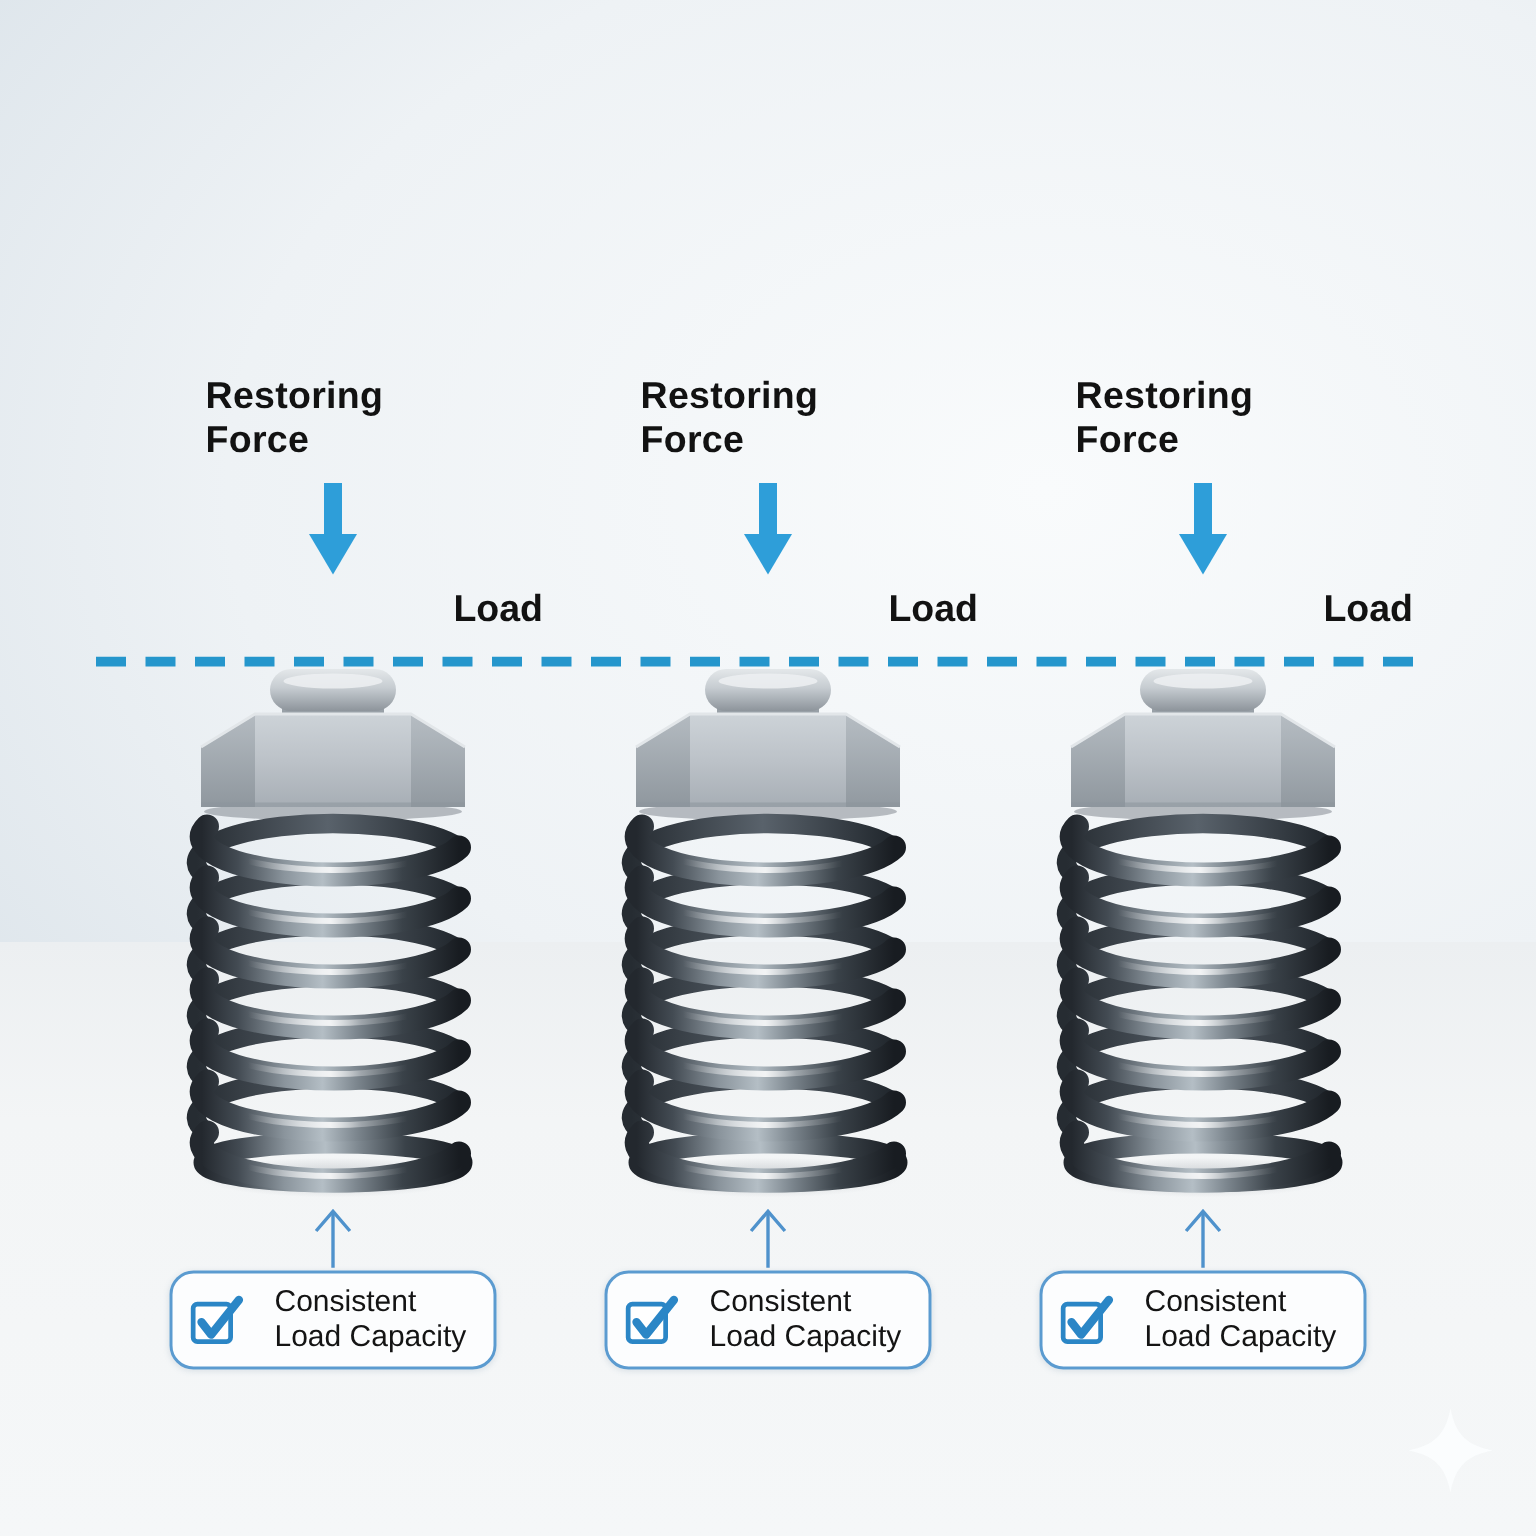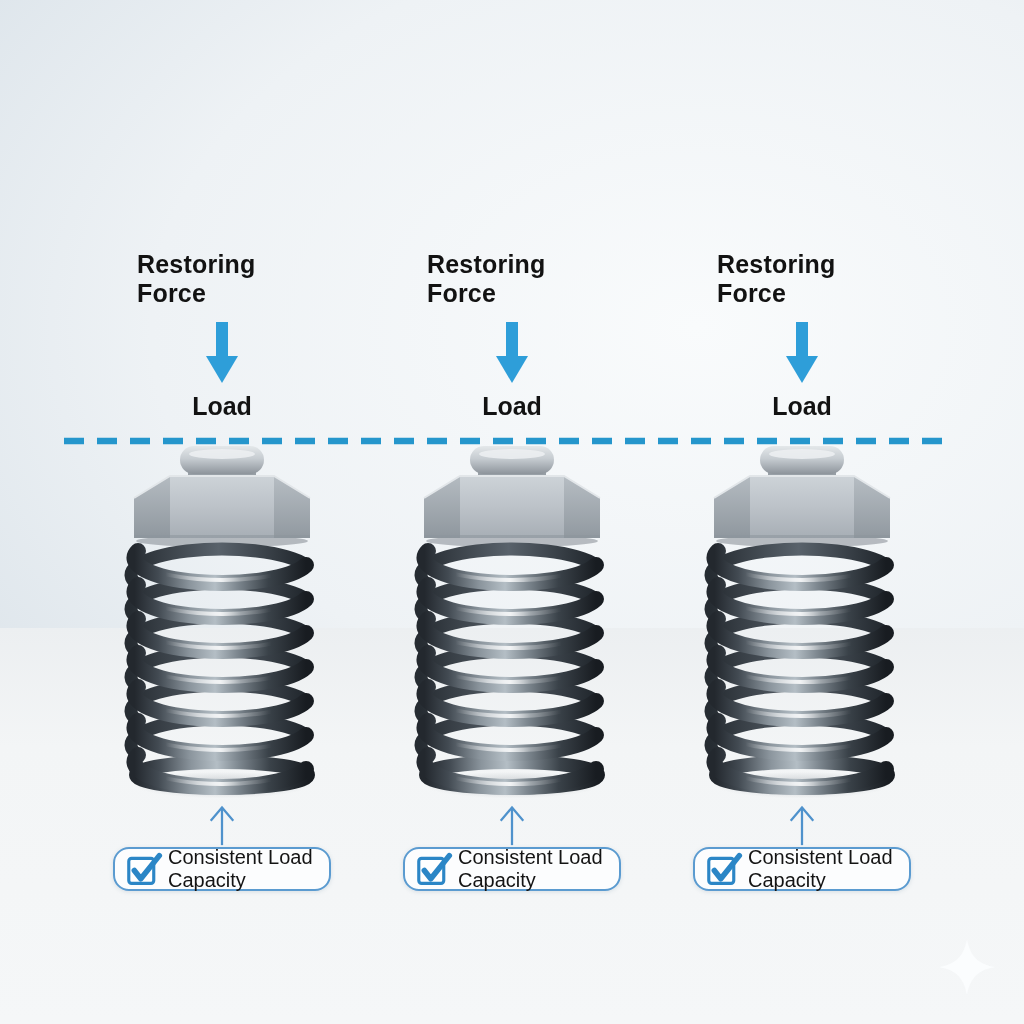--- a/index.html
+++ b/index.html
@@ -17,34 +17,34 @@
   }
   .dashed-line{position:absolute;top:437px;left:64px;width:890px;height:8px;}
   .column{position:absolute;top:0;width:280px;height:1024px;}
   #col-0{left:82px;} #col-1{left:372px;} #col-2{left:662px;}
   .rf-label{
     position:absolute;top:250px;left:55px;right:55px;text-align:left;
     font-size:25px;font-weight:700;color:#121212;line-height:1.16;letter-spacing:.2px;
   }
   .down-arrow{position:absolute;top:322px;left:0;right:0;margin:0 auto;width:34px;height:64px;}
   .load-label{
-    position:absolute;top:392px;left:0;right:0;text-align:center;
+    position:absolute;top:392px;left:0;right:0;text-align:right;
     font-size:25px;font-weight:700;color:#121212;
   }
   .nut{position:absolute;top:446px;left:0;right:0;margin:0 auto;width:180px;height:100px;}
   .spring-shadow{
     position:absolute;top:766px;left:0;right:0;margin:0 auto;width:252px;height:38px;
     background:radial-gradient(50% 50% at 50% 50%, rgba(70,80,92,.26) 0%, rgba(70,80,92,0) 70%);
   }
   .spring{position:absolute;top:533px;left:0;right:0;margin:0 auto;width:200px;height:264px;}
   .up-arrow{position:absolute;top:800px;left:0;right:0;margin:0 auto;width:40px;height:47px;}
   .badge{
-    position:absolute;top:847px;left:0;right:0;margin:0 auto;width:218px;height:44px;
+    position:absolute;top:847px;left:0;right:0;margin:0 auto;width:218px;height:66px;
     box-sizing:border-box;border:2px solid #5b9bd0;border-radius:16px;
-    background:rgba(253,254,255,.88);display:flex;align-items:center;gap:5px;
+    background:rgba(253,254,255,.88);display:flex;align-items:center;gap:20px;
     padding:0 8px 0 11px;box-shadow:0 1px 4px rgba(90,120,150,.18);
   }
   .badge .check{flex:0 0 auto;width:37px;height:37px;}
   .badge-label{font-size:20px;color:#141414;line-height:1.15;}
   .sparkle{position:absolute;left:936px;top:936px;width:62px;height:62px;}
   svg{display:block;}
   .defs-holder{position:absolute;width:0;height:0;overflow:hidden;}
 </style>
 </head>
 <body>

